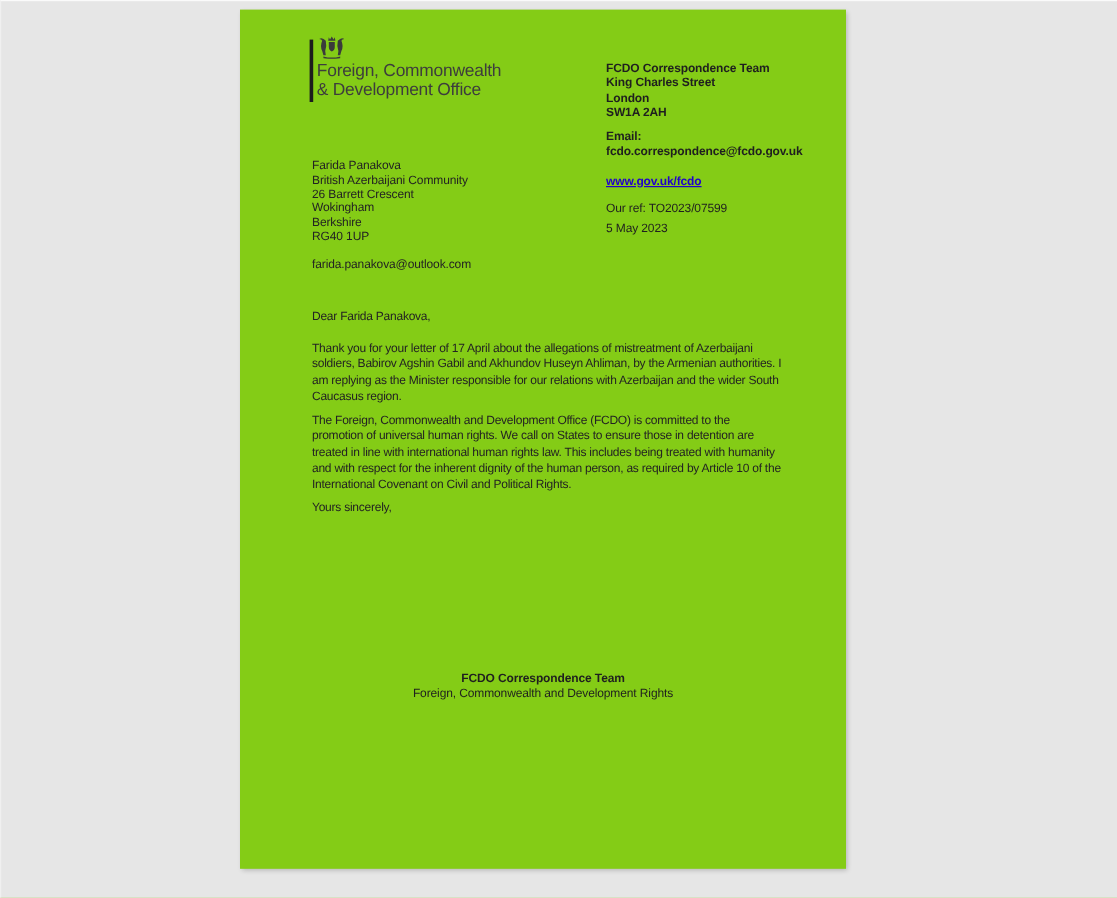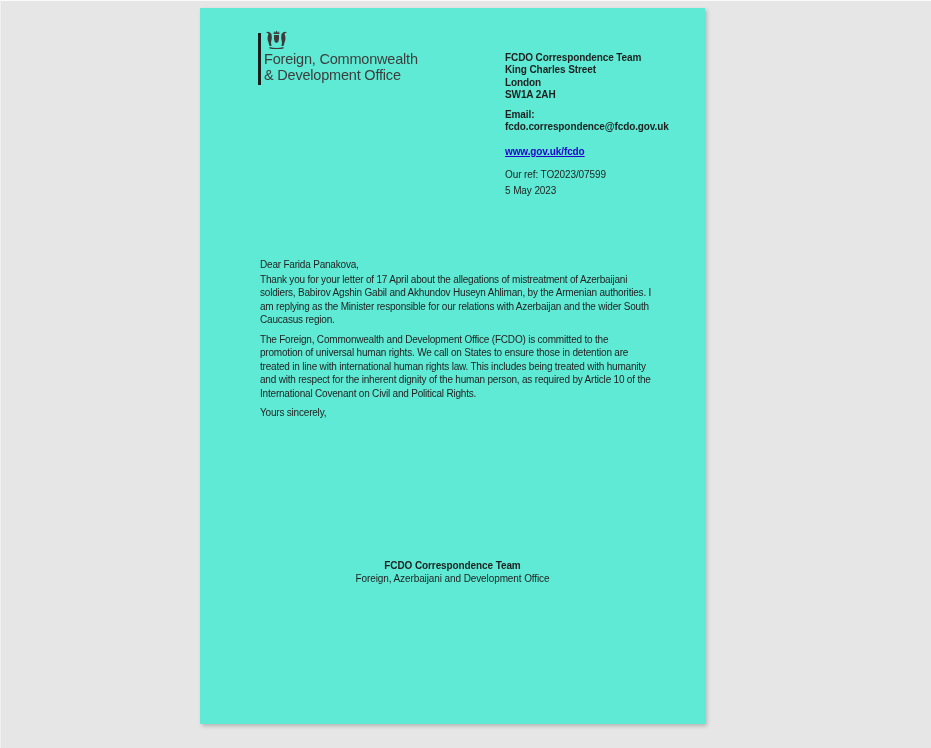--- a/index.html
+++ b/index.html
@@ -16,21 +16,21 @@
     background: #e6e6e6;
     border-top: 1px solid #fafafa;
     border-left: 1px solid #f0f0f0;
   }
   .sheet {
     position: absolute;
     left: 199px;
     top: 7px;
     width: 505px;
     height: 716px;
-    background: #5eead4;
+    background: #84cc16;
     box-shadow: 2px 2px 4px rgba(0,0,0,0.22);
   }
   
   .logo-block { position: absolute; left: 58px; top: 21px; }
   .logo-bar {
     position: absolute; left: 0; top: 4px;
     width: 3px; height: 52px; background: #1c1c1c;
   }
   .crest { position: absolute; left: 6px; top: 0; width: 25px; height: 20px; }
   .org-name {
@@ -59,21 +59,21 @@
     font-size: 10px; letter-spacing: -0.1px; color: #232323;
   }
   .recipient-col div { line-height: 11.8px; }
   .recipient-email { margin-top: 11px; }
   
   .letter-body {
     position: absolute; left: 60px; top: 250px; width: 392px;
     font-size: 10px; letter-spacing: -0.2px; line-height: 13.5px;
     color: #232323;
   }
-  .salutation { margin-bottom: 1px; }
+  .salutation { margin-bottom: 12px; }
   .letter-body p { margin-bottom: 6px; }
   .closing { margin-top: 1px; }
   
   .signature {
     position: absolute; left: 0; top: 551px; width: 100%;
     text-align: center; font-size: 10px; letter-spacing: -0.1px;
     color: #1f1f1f;
   }
   .signature .sig-name { font-weight: bold; line-height: 13px; }
   .signature .sig-org { line-height: 13px; }
@@ -112,27 +112,36 @@
       </div>
       <div class="sender-email">
         <div>Email:</div>
         <div>fcdo.correspondence@fcdo.gov.uk</div>
       </div>
       <a class="site-link" href="#">www.gov.uk/fcdo</a>
       <div class="our-ref">Our ref: TO2023/07599</div>
       <div class="letter-date">5 May 2023</div>
     </div>
 
+    <div class="recipient-col">
+      <div>Farida Panakova</div>
+      <div>British Azerbaijani Community</div>
+      <div>26 Barrett Crescent</div>
+      <div>Wokingham</div>
+      <div>Berkshire</div>
+      <div>RG40 1UP</div>
+      <div class="recipient-email">farida.panakova@outlook.com</div>
+    </div>
 
     <div class="letter-body">
       <div class="salutation">Dear Farida Panakova,</div>
       <p>Thank you for your letter of 17 April about the allegations of mistreatment of Azerbaijani soldiers, Babirov Agshin Gabil and Akhundov Huseyn Ahliman, by the Armenian authorities. I am replying as the Minister responsible for our relations with Azerbaijan and the wider South Caucasus region.</p>
       <p>The Foreign, Commonwealth and Development Office (FCDO) is committed to the promotion of universal human rights. We call on States to ensure those in detention are treated in line with international human rights law. This includes being treated with humanity and with respect for the inherent dignity of the human person, as required by Article 10 of the International Covenant on Civil and Political Rights.</p>
       <div class="closing">Yours sincerely,</div>
     </div>
 
     <div class="signature">
       <div class="sig-name">FCDO Correspondence Team</div>
-      <div class="sig-org">Foreign, Azerbaijani and Development Office</div>
+      <div class="sig-org">Foreign, Commonwealth and Development Rights</div>
     </div>
 
   </div>
 </div>
 
 </body></html>

